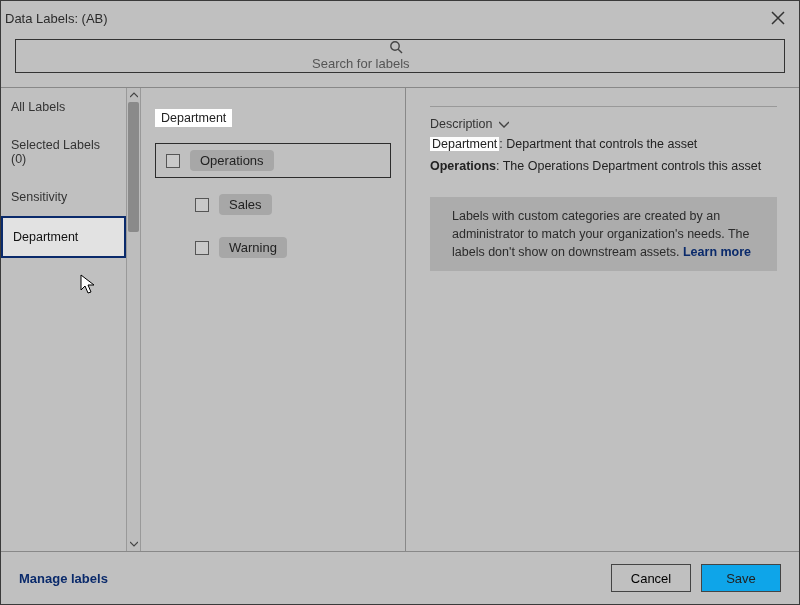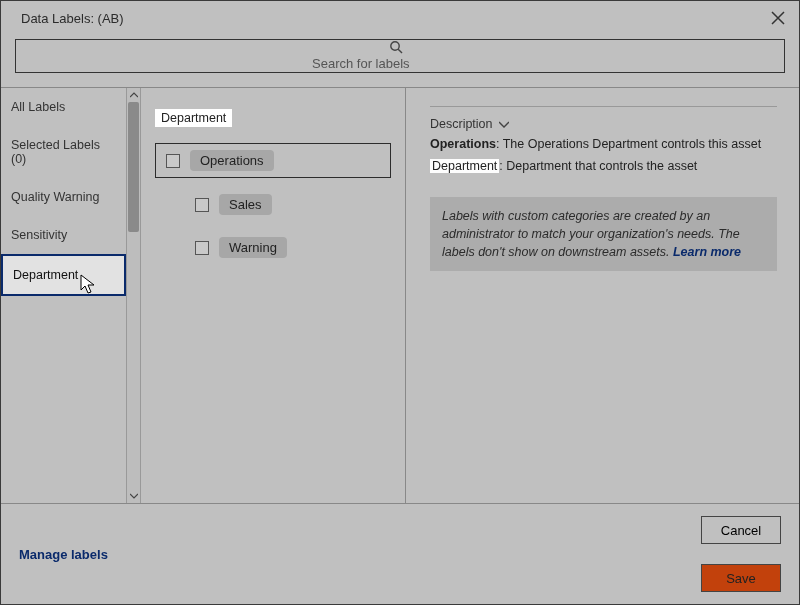--- a/index.html
+++ b/index.html
@@ -6,21 +6,21 @@
   html, body { width: 800px; height: 605px; overflow: hidden; }
   body { background: #c0c0c0; position: relative; }
 
   .dialog {
     width: 800px; height: 605px; border: 1px solid #3a3a3a;
     display: flex; flex-direction: column; background: #c0c0c0;
   }
 
   .titlebar {
     display: flex; justify-content: space-between; align-items: center;
-    padding: 8px 12px 8px 20px; color: #2b2b2b; font-size: 13px;
+    padding: 8px 12px 8px 4px; color: #2b2b2b; font-size: 13px;
   }
   .titlebar .close { width: 18px; height: 18px; display: flex; align-items: center; justify-content: center; cursor: pointer; }
 
   .searchbar {
     margin: 4px 14px 14px 14px; border: 1px solid #333; height: 34px;
     display: flex; align-items: center; padding: 0 10px; background: #c0c0c0; flex-direction: column;
   }
   .searchbar .icon { margin-right: 8px; color: #444; display: flex; }
   .searchbar input {
     flex: 1; border: none; background: transparent; outline: none;
@@ -87,37 +87,37 @@
   .detail .heading .hl { background: #fdfdfd; padding: 0 2px; }
   .detail .sep { border-top: 1px solid #999; margin-bottom: 10px; }
   .detail .desc-toggle {
     display: flex; align-items: center; gap: 6px; color: #333; cursor: pointer;
     margin-bottom: 6px; font-size: 12.5px; text-align: right;
   }
   .detail .line { font-size: 12.5px; margin-bottom: 8px; }
   .detail .line .hl2 { background: #fdfdfd; padding: 0 2px; }
   .detail .line b { font-weight: 600; }
   .info-box {
-    background: #acacac; padding: 10px 12px; font-size: 12.5px; line-height: 1.45;
-    color: #2b2b2b; margin-top: 24px; font-style: italic;
+    background: #acacac; padding: 10px 22px; font-size: 12.5px; line-height: 1.45;
+    color: #2b2b2b; margin-top: 24px;
   }
   .info-box a { color: #0a2a6b; text-decoration: none; font-weight: 600; }
 
   .footer {
     border-top: 1px solid #888; padding: 12px 18px;
     display: flex; justify-content: space-between; align-items: center;
   }
   .footer .manage { color: #0a2a6b; font-size: 13px; font-weight: 600; cursor: pointer; }
-  .footer .btns { display: flex; gap: 20px; flex-direction: column; }
+  .footer .btns { display: flex; gap: 10px; }
   .btn {
     min-width: 80px; height: 28px; border: 1px solid #444; background: #c0c0c0;
     font-size: 13px; display: flex; align-items: center; justify-content: center;
     cursor: pointer;
   }
-  .btn.primary { background: #c2410c; color: #222; }
+  .btn.primary { background: #0ea5e9; color: #222; }
 
   .cursor {
     position: absolute; left: 80px; top: 274px; pointer-events: none;
   }
 </style>
 </head>
 <body>
 
 <div class="dialog">
 
@@ -139,21 +139,20 @@
     </span>
     <input type="text" placeholder="Search for labels" style="">
   </div>
 
   <div class="content">
 
     <div class="sidebar">
       <div class="sidebar-list">
         <div class="sidebar-item"><span>All Labels</span></div>
         <div class="sidebar-item"><span>Selected Labels (0)</span></div>
-        <div class="sidebar-item"><span>Quality Warning</span></div>
         <div class="sidebar-item"><span>Sensitivity</span></div>
         <div class="sidebar-item selected"><span>Department</span></div>
       </div>
       <div class="sidebar-scroll">
         <div class="scroll-arrow">
           <svg width="8" height="6" viewBox="0 0 8 6">
               <path d="M0 5 L4 1 L8 5" stroke="#444" stroke-width="1.2" fill="none"></path>
             </svg>
         </div>
         <div class="scroll-track">
@@ -185,24 +184,24 @@
 
     <div class="detail">
       <div class="sep"></div>
       <div class="desc-toggle">
         <span>Description</span>
         <svg width="10" height="7" viewBox="0 0 10 7">
             <path d="M0 1 L5 6 L10 1" stroke="#444" stroke-width="1.4" fill="none"></path>
           </svg>
       </div>
       <div class="line">
+        <span class="hl2">Department</span><span>: Department that controls the asset</span>
+      </div>
+      <div class="line">
         <b>Operations</b><span>: The Operations Department controls this asset</span>
-      </div>
-      <div class="line">
-        <span class="hl2">Department</span><span>: Department that controls the asset</span>
       </div>
       <div class="info-box">
         <span>Labels with custom categories are created by an administrator to match your organization's needs. The labels don't show on downstream assets. </span><a href="#">Learn more</a>
       </div>
     </div>
 
   </div>
 
   <div class="footer">
     <span class="manage">Manage labels</span>

